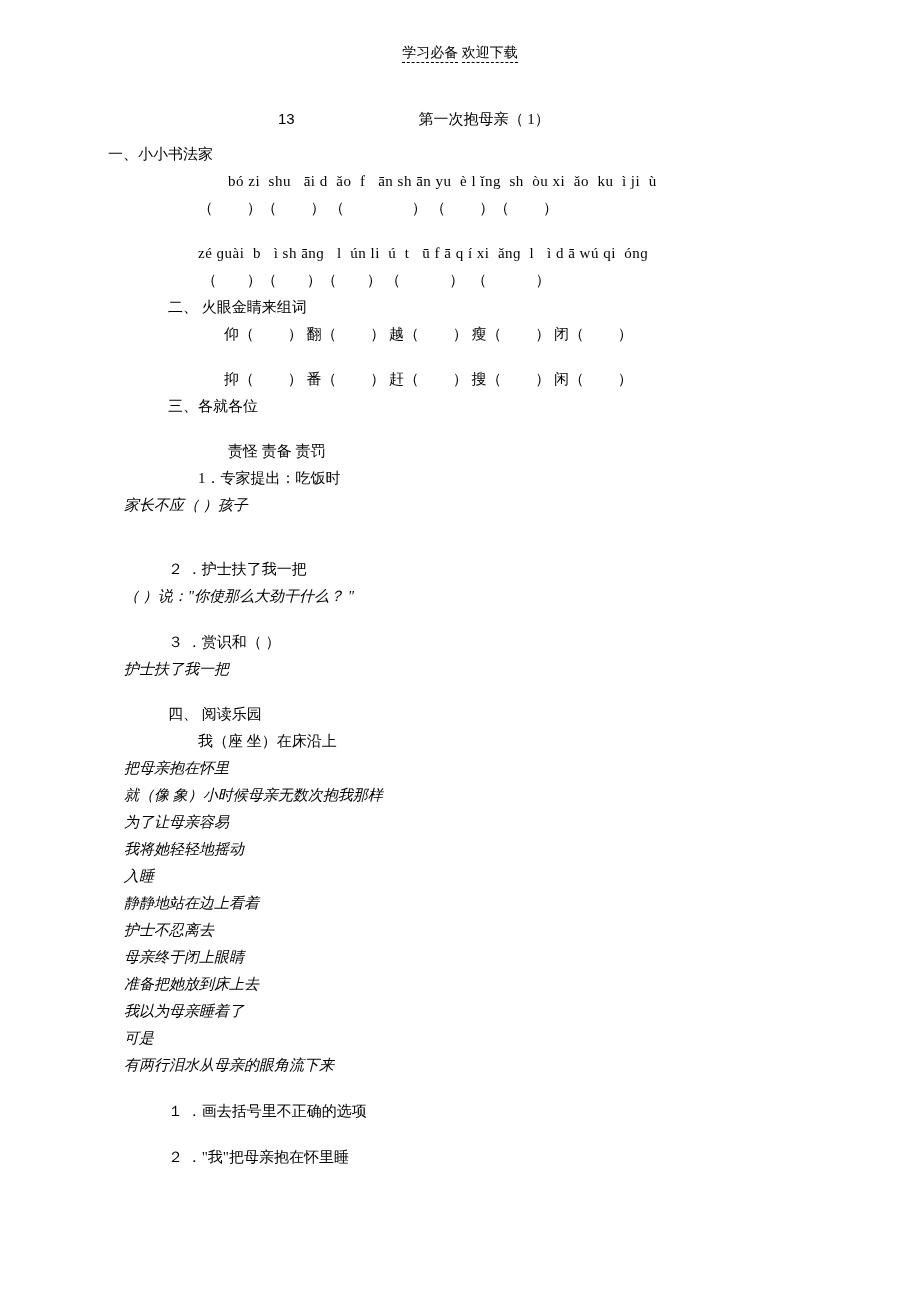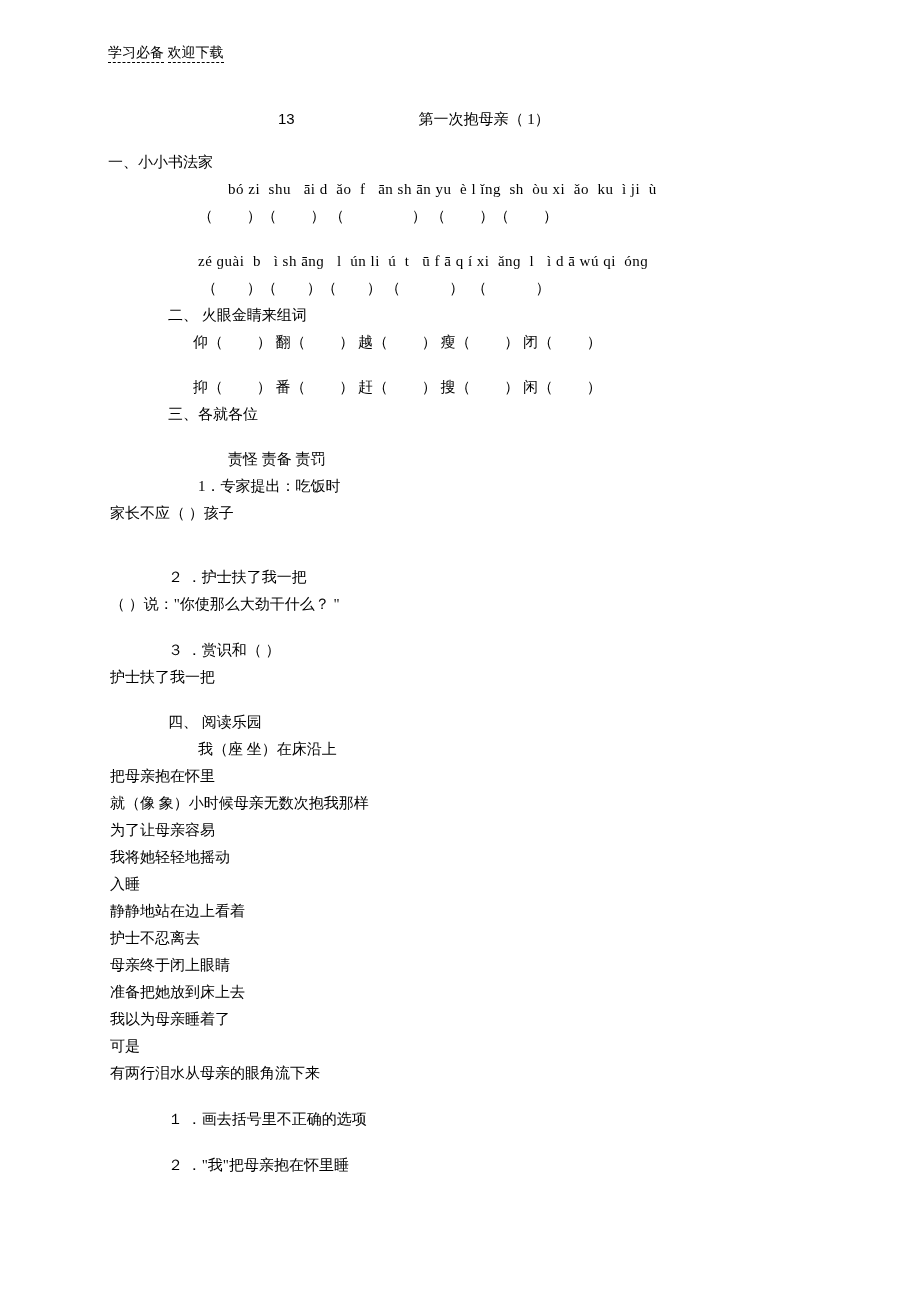--- a/index.html
+++ b/index.html
@@ -9,55 +9,57 @@
     font-size: 15px;
     color: #000;
     background: #fff;
     width: 920px;
     line-height: 1.8;
   }
   .page {
     padding: 40px 108px 60px 108px;
   }
   .header {
+    text-align: center;
     font-size: 14px;
     margin-bottom: 40px;
   }
   .header .underlined {
     border-bottom: 1px dashed #000;
     padding-bottom: 2px;
   }
   .title-row {
     margin-left: 170px;
-    margin-bottom: 16px;
+    margin-bottom: 8px;
   }
   .title-row .num {
     font-family: Arial, sans-serif;
     margin-right: 120px;
   }
   .section-h {
     margin-left: 0px;
   }
   .indent1 { margin-left: 60px; }
   .indent2 { margin-left: 90px; }
   .indent3 { margin-left: 120px; }
   .pinyin {
     font-family: Liberation Serif, serif;
     letter-spacing: 0.5px;
     white-space: pre;
   }
   .blanks {
     white-space: pre;
   }
   .zuci {
-    margin-left: 85px;
+    margin-left: 116px;
     white-space: pre;
   }
   .para {
-    margin-left: 2px;
+    margin-left: 16px;
+    font-style: italic;
   }
   .line { display: block; }
   .num-sans { font-family: Arial, sans-serif; }
 </style>
 </head>
 <body>
 
 <div class="page">
 
   <div class="header">

